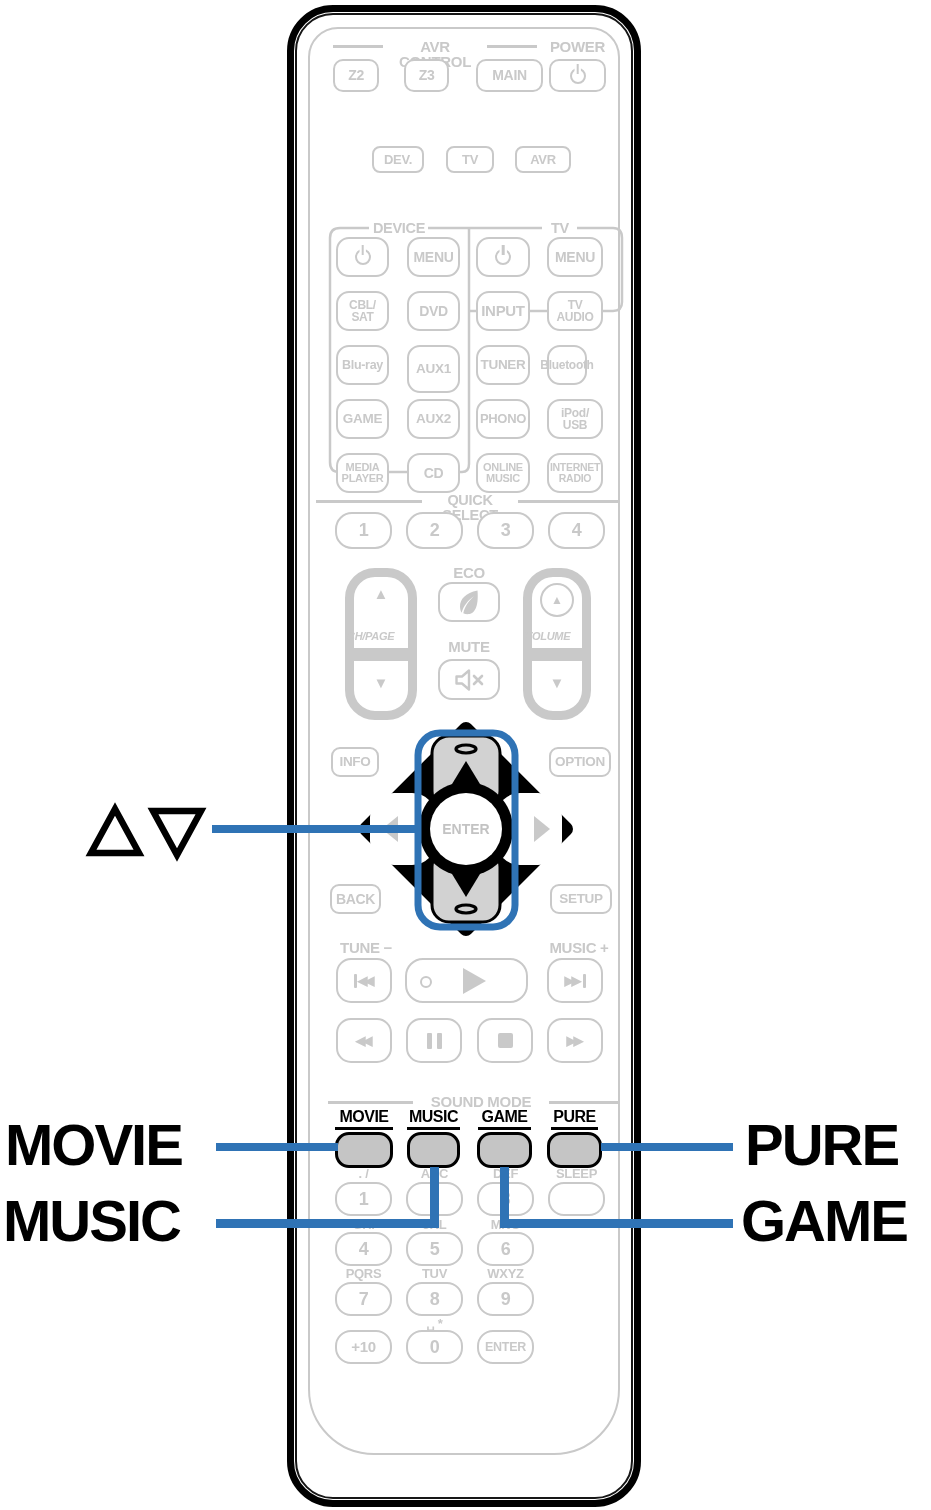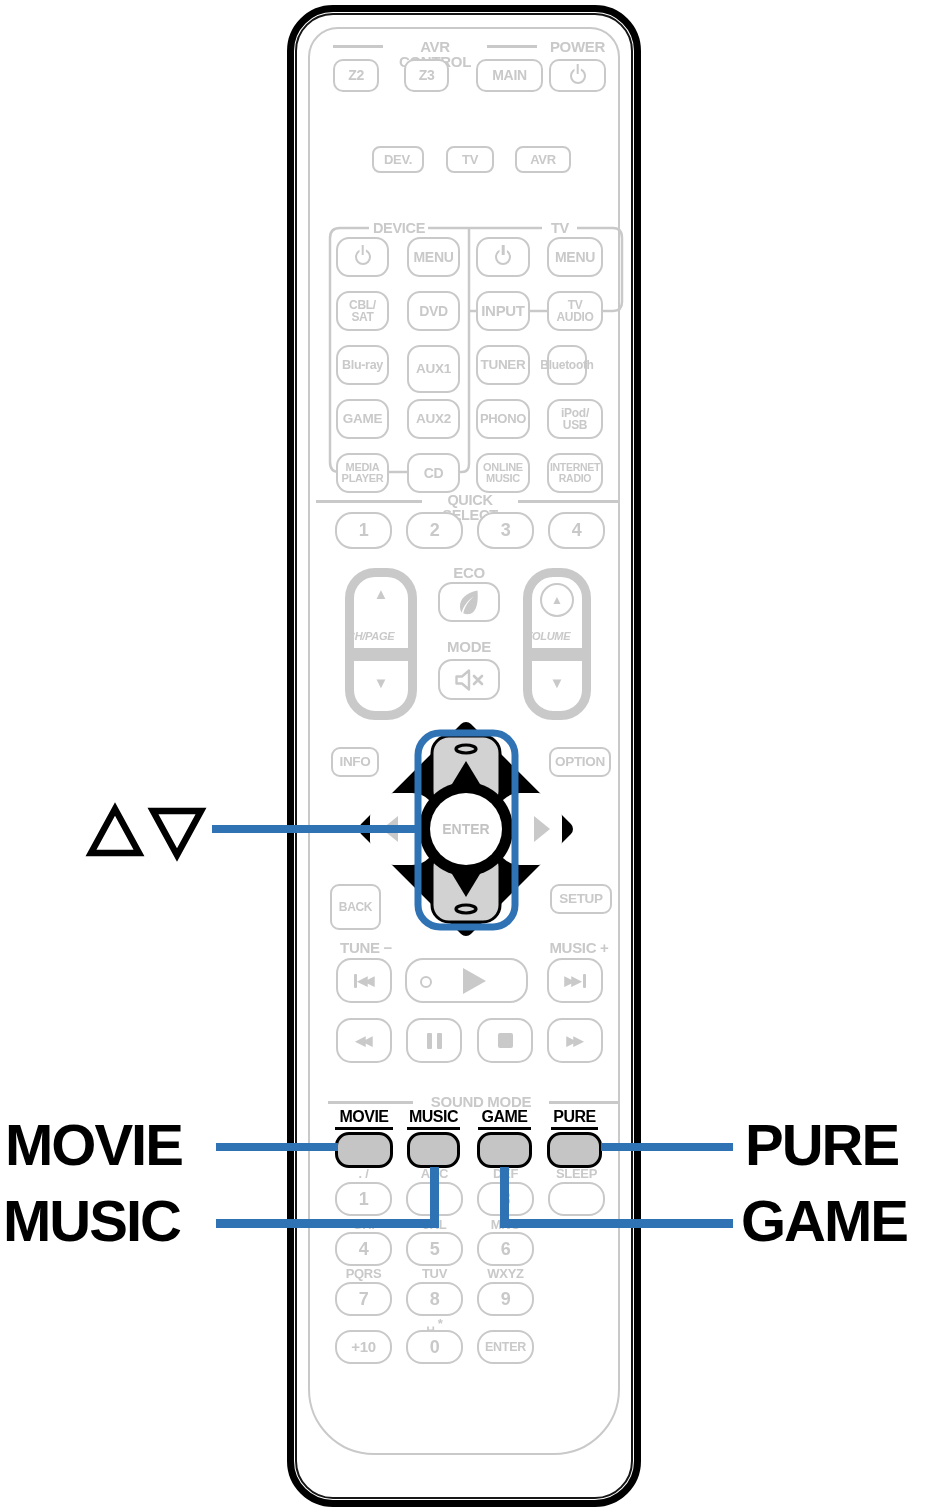--- a/index.html
+++ b/index.html
@@ -151,31 +151,31 @@
 
   <div class="rocker" style="left:523px;top:568px;width:68px;height:152px">
     <span class="ring">
       <span class="rk-tri">▲</span>
     </span>
     <span class="rk-lbl" style="top:54px">VOLUME</span>
     <span class="rk-band"></span>
     <span class="rk-tri" style="top:98px">▼</span>
   </div>
 
-  <div class="lbl" style="left:441px;top:639px;width:56px">MODE</div>
+  <div class="lbl" style="left:441px;top:639px;width:56px">MUTE</div>
   <div class="btn" style="left:438px;top:659px;width:62px;height:41px;border-radius:14px">
     <svg width="30" height="24" viewBox="0 0 30 24">
       <path d="M2.5 8.5 h5.5 l7-6 v19 l-7-6 H2.5 z" fill="none" stroke="#c9c9c9" stroke-width="2.4" stroke-linejoin="round"></path>
       <path d="M20 8 l8 8 M28 8 l-8 8" stroke="#c9c9c9" stroke-width="2.6" stroke-linecap="round"></path>
     </svg>
   </div>
 
   <div class="btn" style="left:331px;top:747px;width:48px;height:30px;border-radius:9px;font-size:13.5px">INFO</div>
   <div class="btn" style="left:549px;top:747px;width:62px;height:30px;border-radius:9px;font-size:13.5px">OPTION</div>
-  <div class="btn" style="left:330px;top:884px;width:51px;height:46px;border-radius:9px;font-size:12px">BACK</div>
+  <div class="btn" style="left:330px;top:884px;width:51px;height:30px;border-radius:9px;font-size:14px">BACK</div>
   <div class="btn" style="left:550px;top:884px;width:62px;height:30px;border-radius:9px;font-size:13.5px">SETUP</div>
 
   <svg class="cursor-svg" width="228" height="234" viewBox="0 0 228 234">
     <polygon points="14,116 114,16 214,116 114,216" fill="#000" stroke="#000" stroke-width="14" stroke-linejoin="round"></polygon>
     <g>
       <rect x="18" y="80" width="66" height="72" rx="24" fill="#fff"></rect>
       <polygon points="30,116 46,103 46,129" fill="#c9c9c9"></polygon>
     </g>
     <g>
       <rect x="144" y="80" width="66" height="72" rx="24" fill="#fff"></rect>

